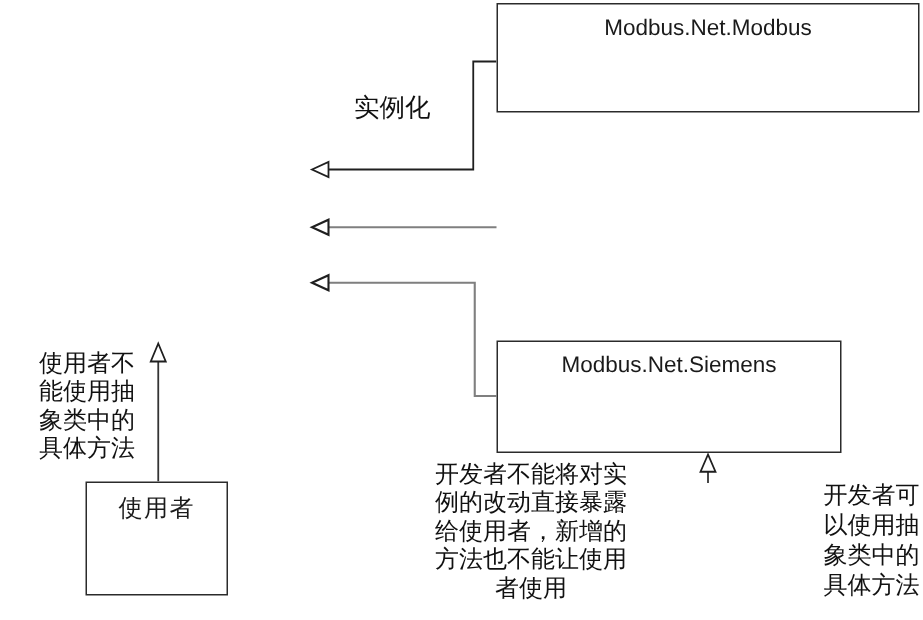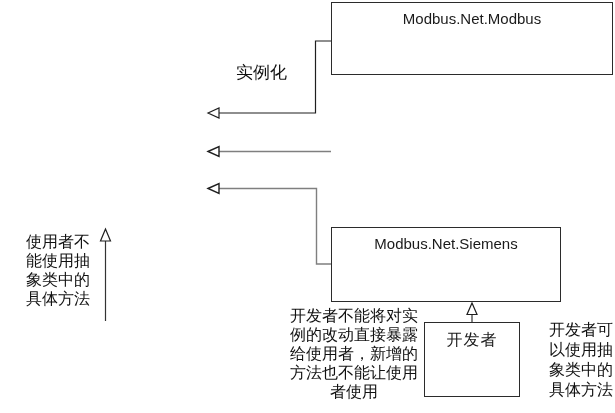--- a/index.html
+++ b/index.html
@@ -119,24 +119,24 @@
 
   <div class="box" id="box-modbus-net-modbus">
     <span class="title mono-title">Modbus.Net.Modbus</span>
   </div>
 
 
   <div class="box" id="box-modbus-net-siemens">
     <span class="title mono-title">Modbus.Net.Siemens</span>
   </div>
 
+  <div class="box" id="box-user">
+    <span class="title cjk-title">使用者</span>
+  </div>
 
-  <div class="box" id="box-developer">
-    <span class="title cjk-title">开发者</span>
-  </div>
 
   <div class="note note-instantiate">实例化</div>
 
   <div class="note note-user">使用者不
 能使用抽
 象类中的
 具体方法</div>
 
   <div class="note note-center">开发者不能将对实
 例的改动直接暴露

